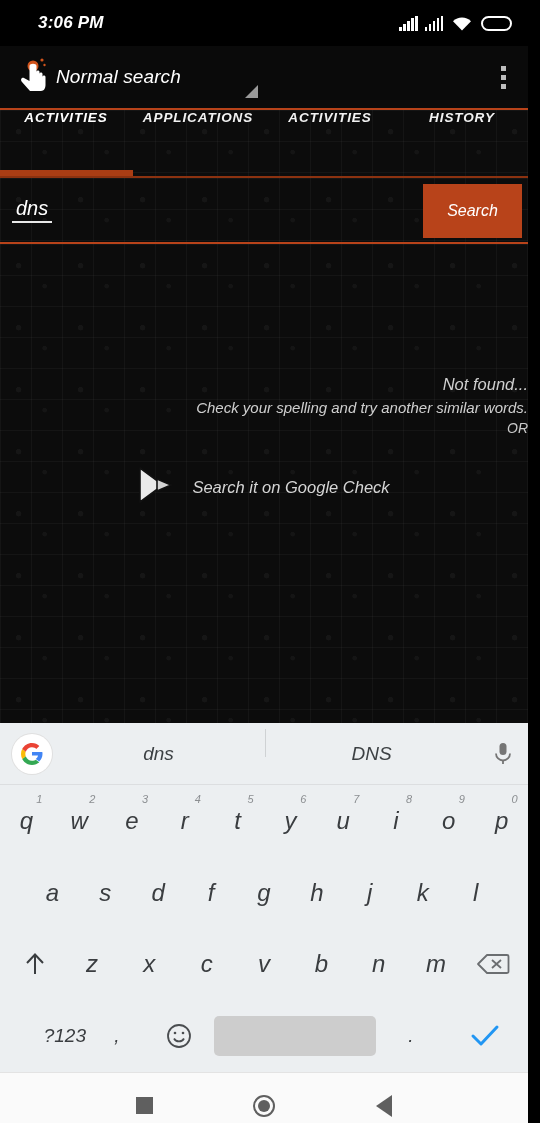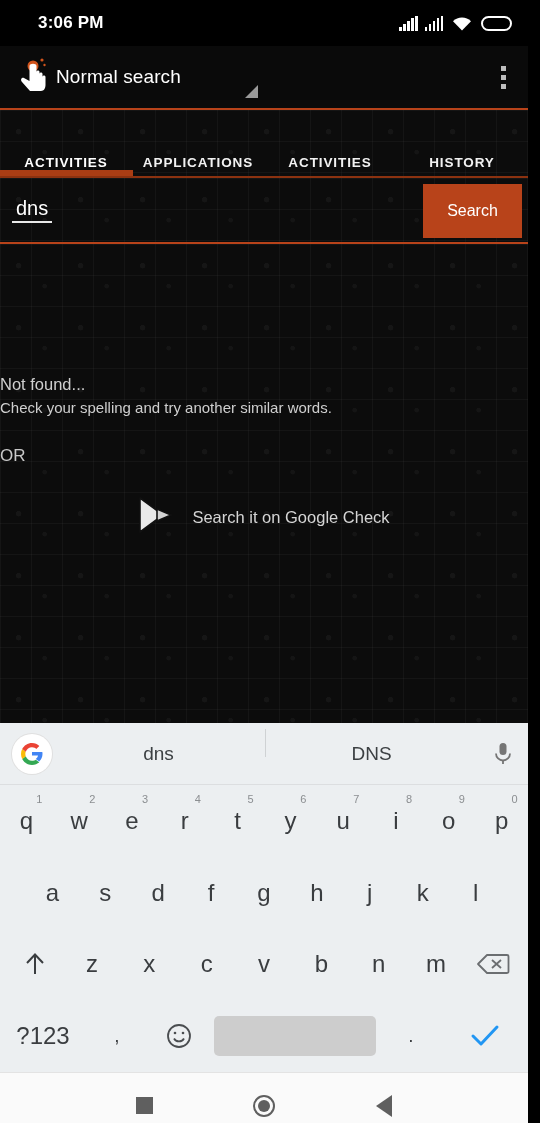--- a/index.html
+++ b/index.html
@@ -2,21 +2,21 @@
 <html><head>
 <meta charset="utf-8">
 <style>
   * { margin:0; padding:0; box-sizing:border-box; }
   html,body { width:540px; height:1123px; overflow:hidden; }
   body {
     font-family:"Liberation Sans", sans-serif;
     background:#000;
     -webkit-font-smoothing:antialiased;
   }
-  #screen { position:relative; width:528px; height:1123px; background:#f0abfc; }
+  #screen { position:relative; width:528px; height:1123px; background:#f0abfc;font-style:italic; }
 
   
   .statusbar {
     height:46px; background:#000; display:flex; align-items:center;
     padding:0 16px; color:#fff;
   }
   .status-time { font-size:17px; font-weight:bold; letter-spacing:.2px; margin-left:22px; }
   .status-right { margin-left:auto; display:flex; align-items:center; gap:9px; }
   .sig { display:flex; align-items:flex-end; gap:1.5px; height:15px; }
   .sig i { display:block; width:2.5px; background:#fff; }
@@ -44,21 +44,21 @@
     background-color:#0c0c0c;
     background-image:
       linear-gradient(rgba(255,255,255,.035) 1px, transparent 1px),
       linear-gradient(90deg, rgba(255,255,255,.035) 1px, transparent 1px),
       radial-gradient(circle at 30% 35%, rgba(255,255,255,.045) 2.5px, transparent 3px),
       radial-gradient(circle at 72% 68%, rgba(255,255,255,.035) 2px, transparent 2.6px);
     background-size:31px 31px, 31px 31px, 62px 62px, 62px 62px;
   }
 
   .tabs-wrap { border-top:2px solid #b8431a; position:relative; }
-  .tabs { display:flex; height:60px; align-items:flex-end; }
+  .tabs { display:flex; height:60px; align-items:flex-start; }
   .tab {
     flex:1 1 0; text-align:center; color:#fff; font-size:13.5px;
     font-weight:bold; letter-spacing:.9px;
   }
   .tab.inactive { color:#f2f2f2; }
   .tab-underline { height:6px; background:#aa3d14; width:133px; }
   .tab-rule { height:2px; background:#8c3210; }
 
   
   .searchrow {
@@ -71,26 +71,26 @@
   }
   .search-btn {
     position:absolute; right:6px; top:6px; width:99px; height:54px;
     background:#b8431a; color:#fff; font-size:16px; border:none;
     display:flex; align-items:center; justify-content:center;
   }
 
   
   .content { height:479px; position:relative; }
   .empty {
-    position:absolute; left:0; right:0; top:128px; text-align:left;
+    position:absolute; left:0; right:0; top:128px; text-align:right;
     color:#cfcfcf;
   }
   .empty .l1 { font-size:16.5px; line-height:24px; }
   .empty .l2 { font-size:15px; line-height:24px; }
-  .empty .or { font-size:17px; margin-top:26px; color:#c9c9c9; }
+  .empty .or { font-size:14px; color:#c9c9c9; }
   .play-row {
     margin-top:30px; display:flex; align-items:center; justify-content:center; gap:18px;
   }
   .play-label { color:#d5d5d5; font-size:16.5px; }
 
   
   .keyboard { background:#eceff1; height:349px; display:flex; flex-direction:column; }
   .sugg {
     height:62px; display:flex; align-items:center; border-bottom:1px solid #dcdee0;
   }
@@ -110,21 +110,21 @@
   .key {
     flex:1 1 0; text-align:center; font-size:24px; color:#3a3d40; position:relative;
     height:100%; display:flex; align-items:center; justify-content:center;
   }
   .key sup {
     position:absolute; top:8px; margin-left:26px; font-size:11px; color:#8b8e91; font-weight:normal;
   }
   .krow.r2 { padding:0 26px; }
   .krow.r3 { padding:0 6px; }
   .key.fn { font-size:20px; }
-  .k-123 { width:86px; font-size:24px; color:#3a3d40; text-align:center; }
+  .k-123 { width:86px; font-size:19px; color:#3a3d40; text-align:right; }
   .k-comma { width:62px; font-size:19px; text-align:center; color:#3a3d40;}
   .k-emoji { width:62px; display:flex; align-items:center; justify-content:center;}
   .k-space { flex:1; height:40px; background:#cdcdcd; border-radius:5px; margin:0 4px; }
   .k-period { width:62px; font-size:19px; text-align:center; color:#3a3d40;}
   .k-enter { width:86px; display:flex; align-items:center; justify-content:center;}
 
   
   .navbar {
     height:66px; background:#fafafa; display:flex; align-items:center;
     justify-content:center; gap:0; border-top:1px solid #e3e3e3;

